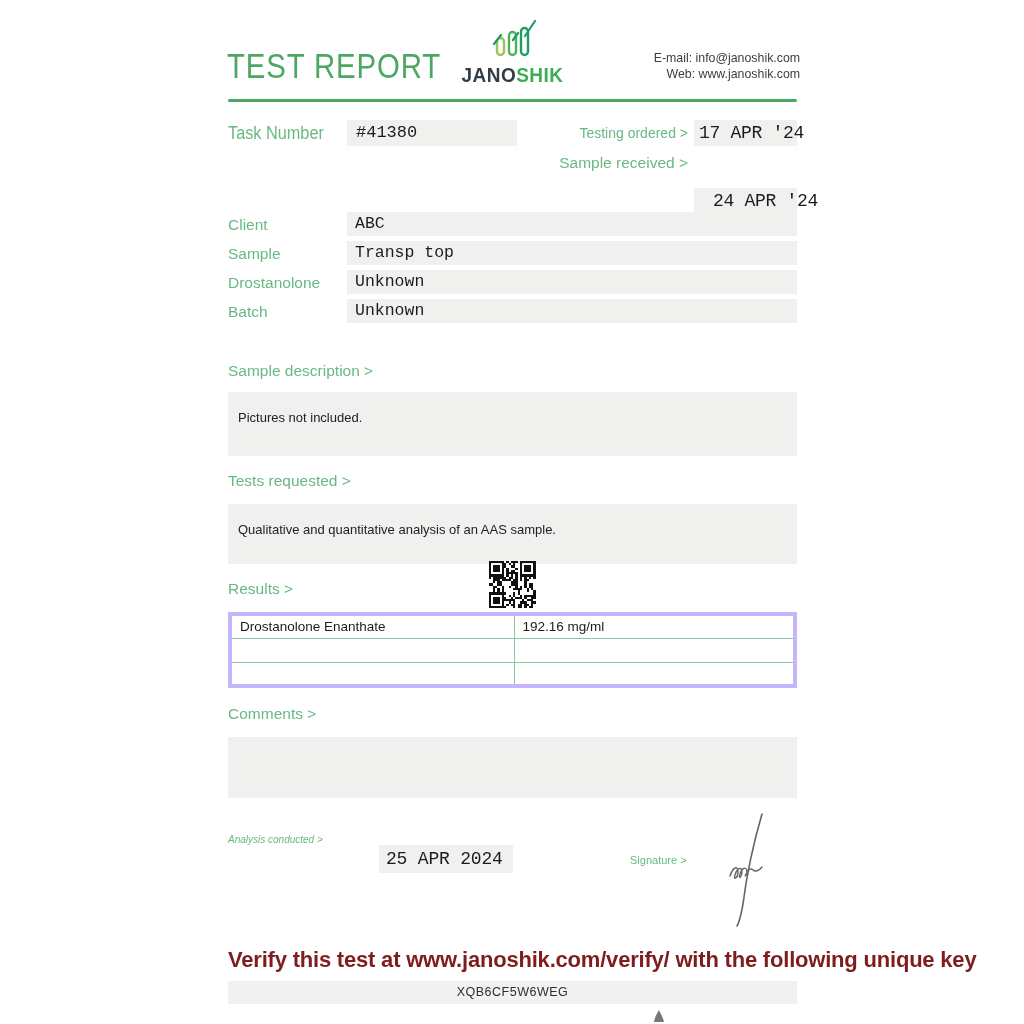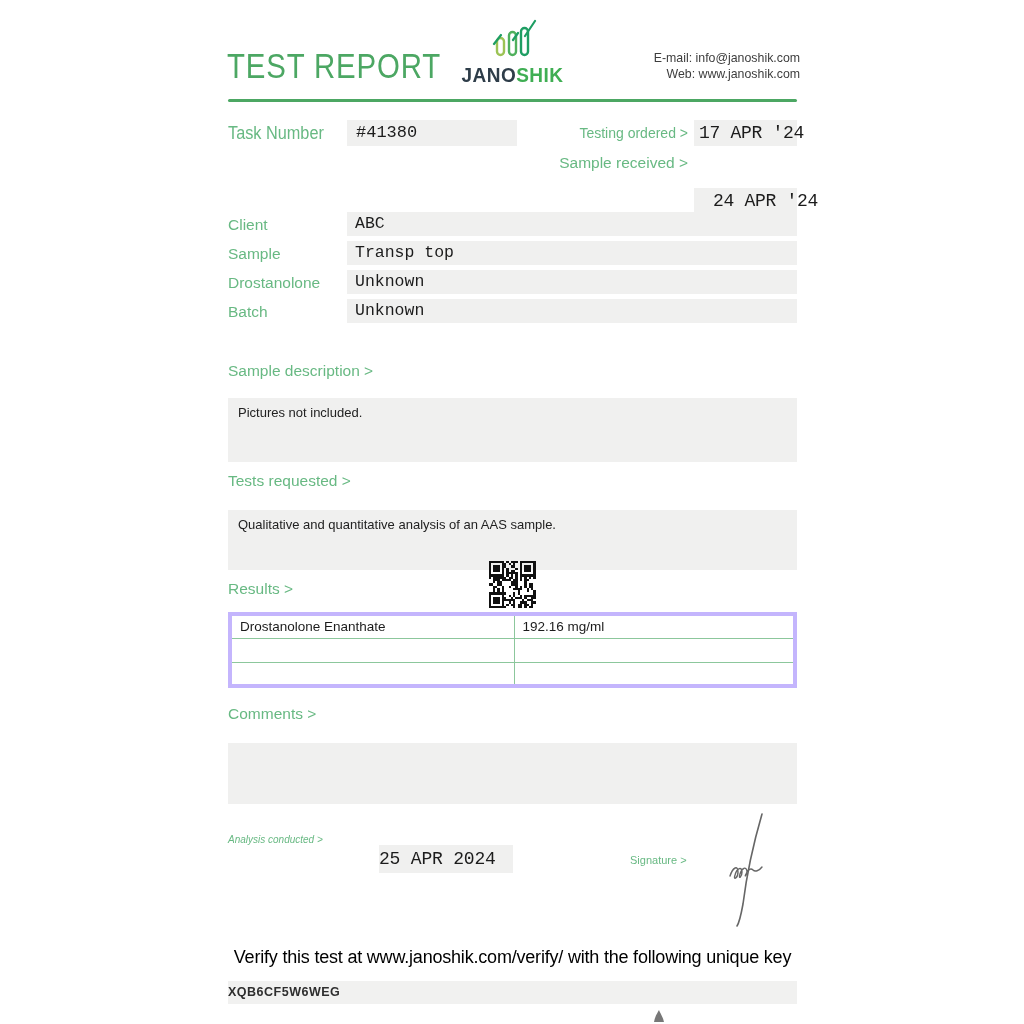--- a/index.html
+++ b/index.html
@@ -35,41 +35,41 @@
   .received-label { left:540px; top:154px; width:148px; text-align:right; font-size:15.5px; }
   .received-field { left:694px; top:149px; width:103px; height:26px; line-height:26px; font-size:18px; padding-left:19px; letter-spacing:-0.3px;margin-top:39px;}
 
   
   .info-label { left:228px; font-size:15.5px; }
   .info-field { left:347px; width:450px; height:24px; line-height:24px; font-size:16.5px; padding-left:8px; }
 
   
   .section-label { left:228px; font-size:15.5px; }
 
-  .gray-box { left:228px; width:569px; background:#F0F0EF; font-size:13px; color:#222; padding:7px 10px;margin-top:6px; }
+  .gray-box { left:228px; width:569px; background:#F0F0EF; font-size:13px; color:#222; padding:18px 10px; }
 
   
   .results-table {
     left:228px; top:612px; width:569px; border-collapse:collapse;
     border:4px solid #c4b5fd; font-size:13.5px; color:#1c1c1c;
   }
   .results-table td { border:1px solid #8CC79C; height:24px; padding:2px 8px; white-space:nowrap; }
   .results-table td.col-substance { width:284px; }
 
   .qr-wrap { left:488px; top:561px; width:48px; height:47px; }
 
   
   .analysis-label { left:228px; top:834px; font-size:10px;font-style:italic; }
-  .analysis-field { left:379px; top:845px; width:134px; height:28px; line-height:28px; font-size:18px; letter-spacing:-0.2px;}
+  .analysis-field { left:379px; top:845px; width:134px; height:28px; line-height:28px; font-size:18px; padding-left:7px; letter-spacing:-0.2px;}
   .signature-label { left:630px; top:854px; font-size:11px; }
   .signature-wrap { left:716px; top:810px; width:72px; height:118px; }
 
   
-  .verify-line { left:228px; top:947px; width:569px; text-align:center; font-size:18px; color:#000000; letter-spacing:-0.2px; white-space:nowrap;}
-  .verify-key  { left:228px; top:981px; width:569px; height:23px; line-height:23px; text-align:left; font-size:12.5px; color:#2e2e2e; letter-spacing:0.5px; background:#F1F1F0;font-weight:bold;}
+  .verify-line { left:228px; top:947px; width:569px; text-align:center; font-size:22px; color:#7f1d1d; letter-spacing:-0.2px; white-space:nowrap;font-weight:bold;}
+  .verify-key  { left:228px; top:981px; width:569px; height:23px; line-height:23px; text-align:center; font-size:12.5px; color:#2e2e2e; letter-spacing:0.5px; background:#F1F1F0;}
 
   .bottom-mark { left:650px; top:1008px; width:18px; height:16px; opacity:0.75; }
 </style>
 </head>
 <body>
 
 <div class="page">
 
   <div class="abs report-title">TEST REPORT</div>
 

